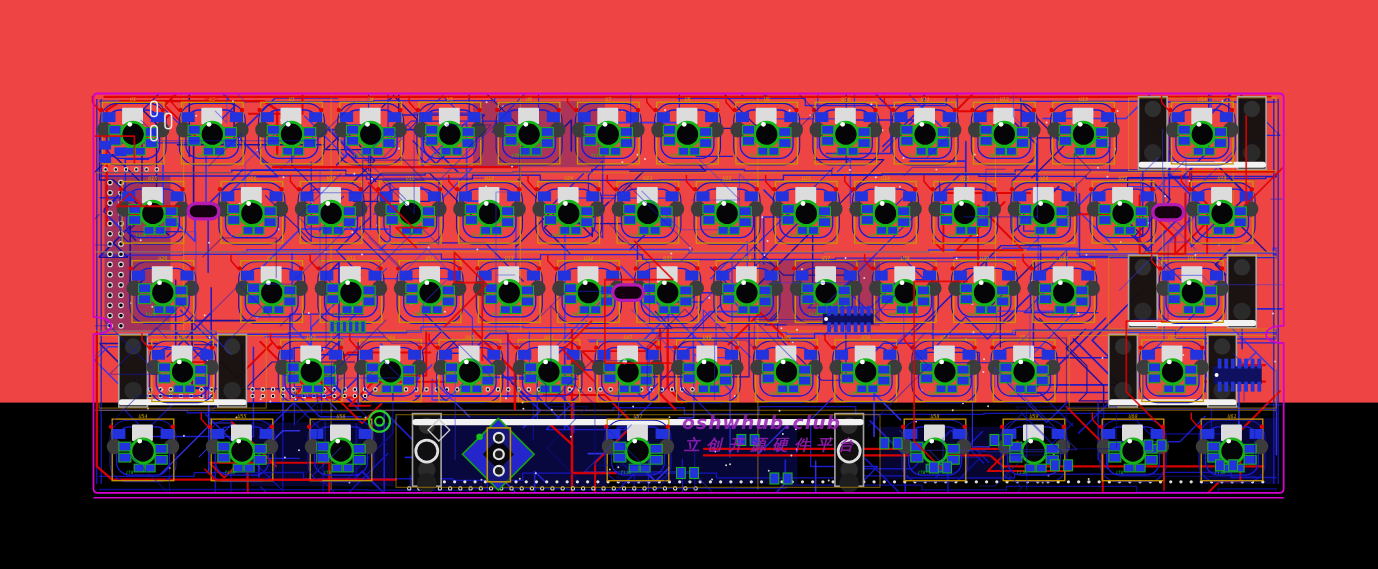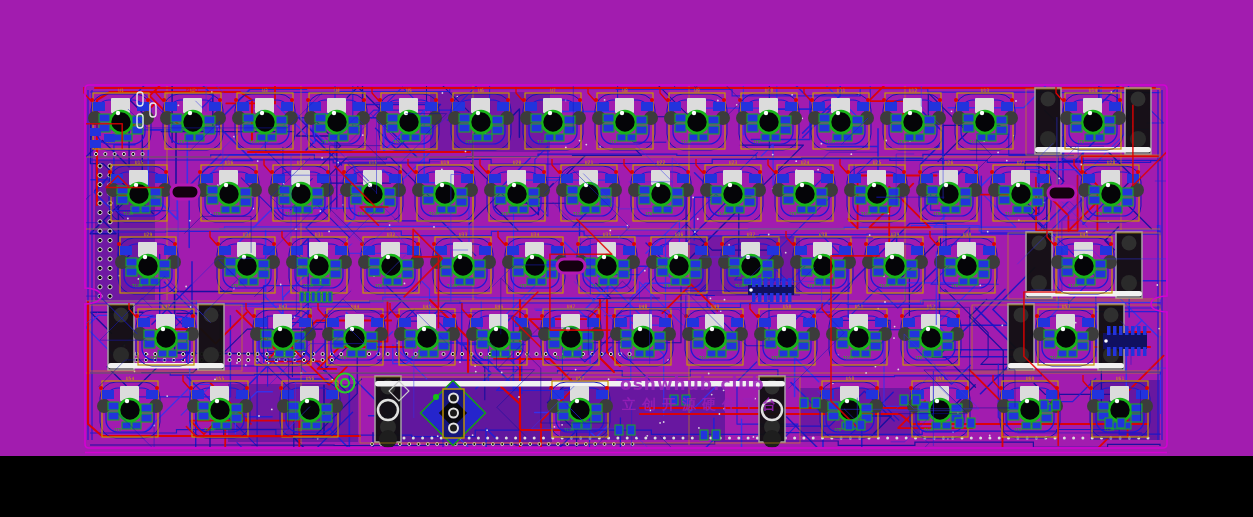--- a/index.html
+++ b/index.html
@@ -1,16 +1,16 @@
 <!DOCTYPE html>
 <html><head>
 <meta charset="utf-8">
 <style>
   html,body{margin:0;padding:0;background:#000;width:1253px;height:517px;overflow:hidden;}
-  .viewport{position:relative;width:1253px;height:456px;background:#a21caf;font-family:"DejaVu Sans",sans-serif;}
+  .viewport{position:relative;width:1253px;height:366px;background:#ef4444;font-family:"DejaVu Sans",sans-serif;font-style:italic;}
   svg text{user-select:none;}
 </style>
 </head>
 <body>
 
 <div class="viewport">
   <svg id="pcb" width="1253" height="517" viewBox="0 0 1253 517" xmlns="http://www.w3.org/2000/svg">
       <defs>
         <clipPath id="boardClip">
           <rect x="86" y="86" width="1080" height="361"></rect>

